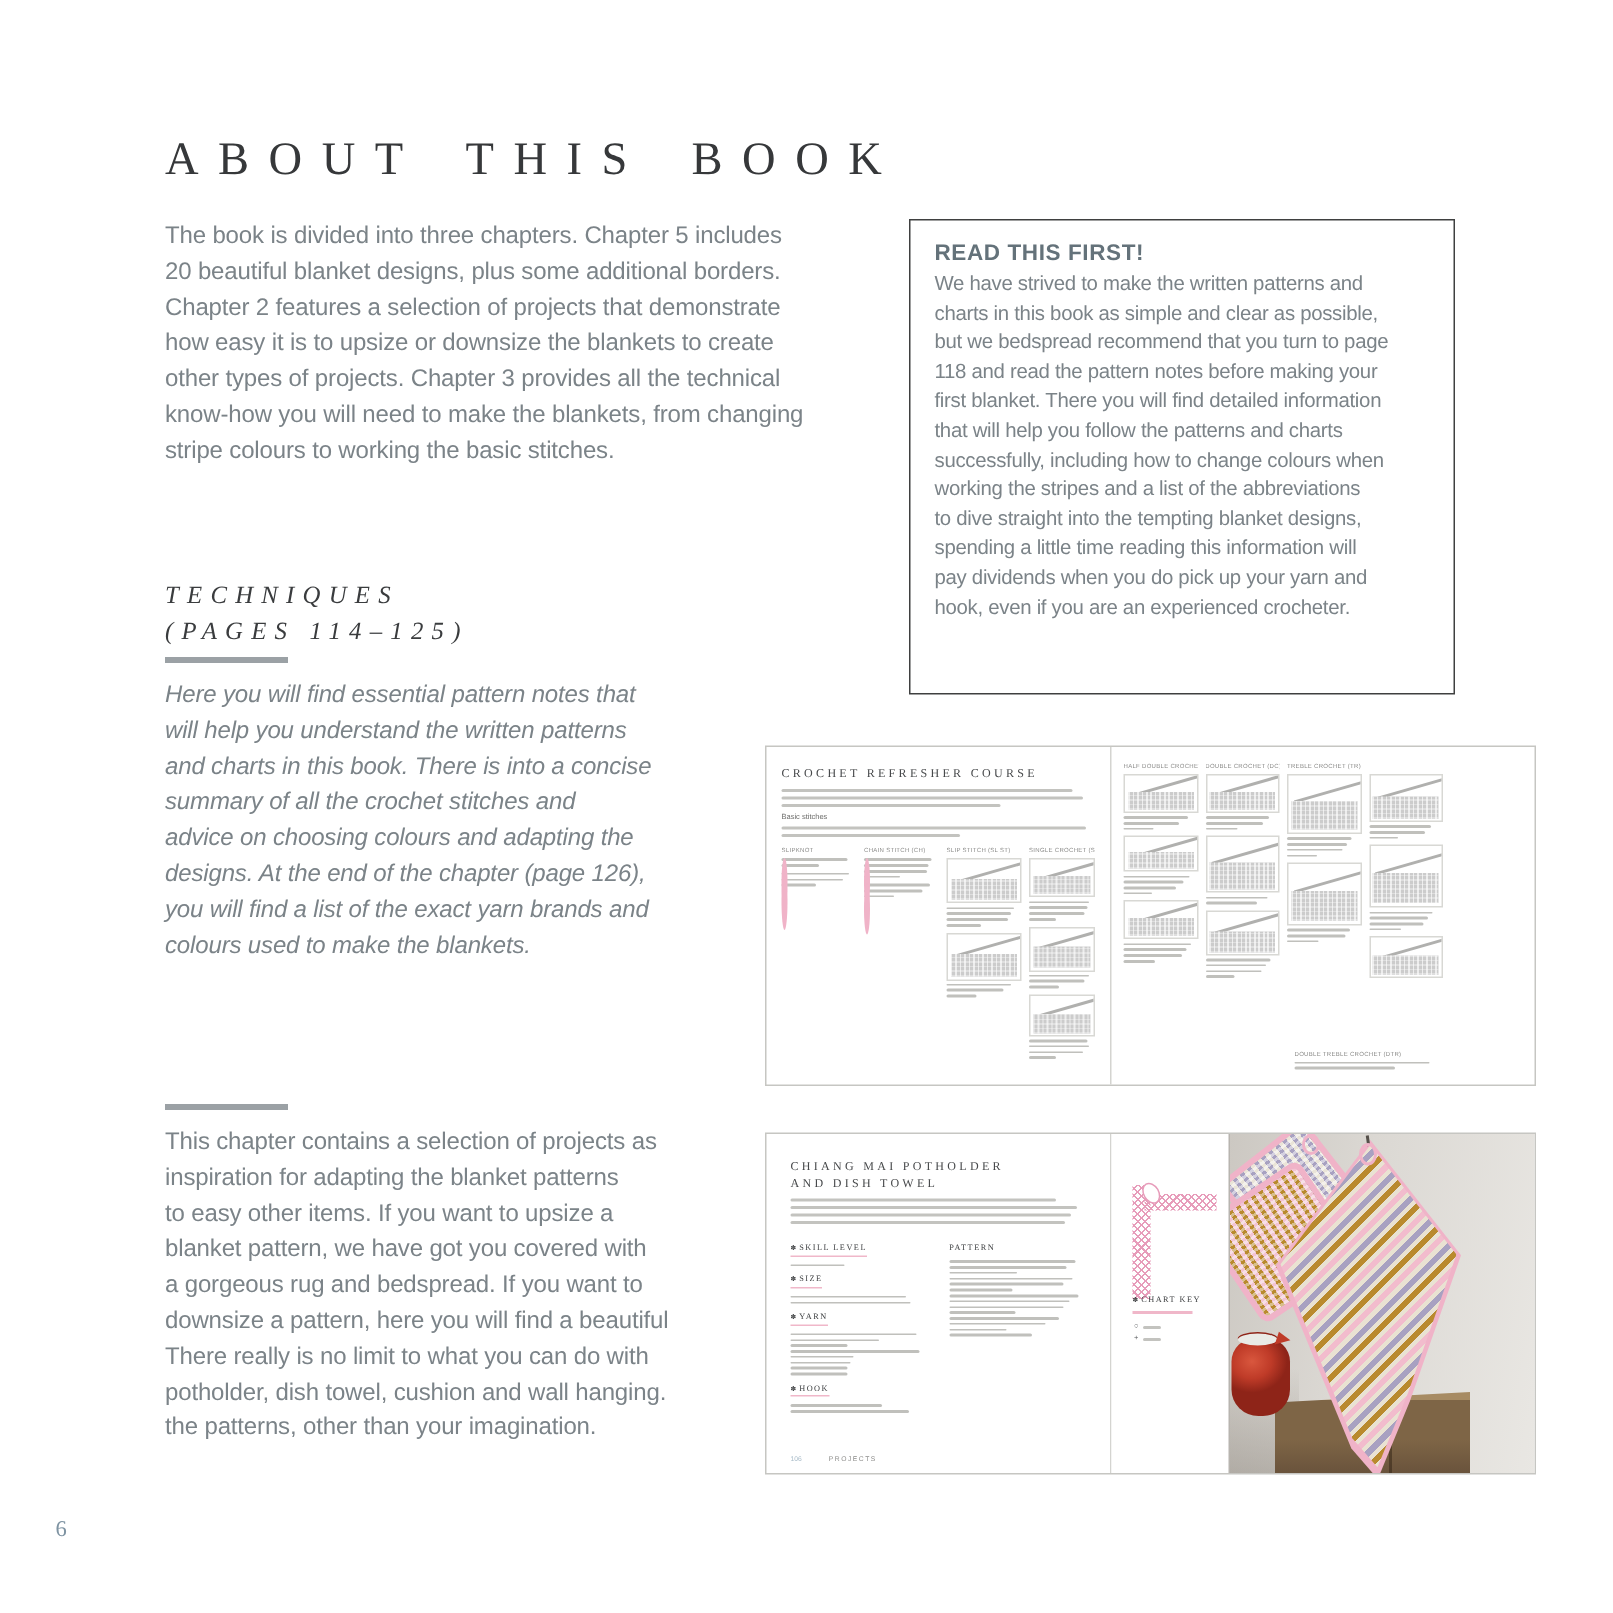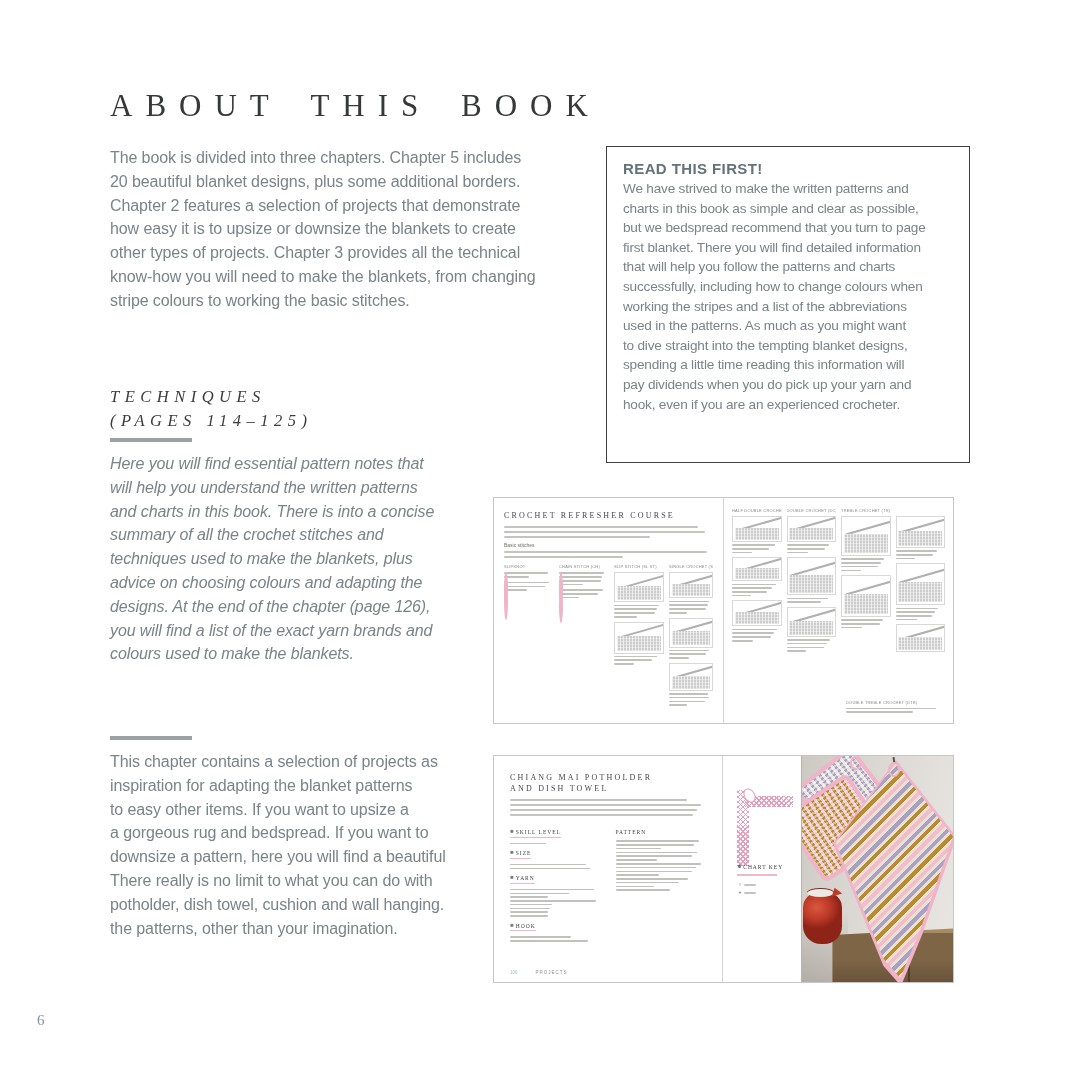--- a/index.html
+++ b/index.html
@@ -24,21 +24,21 @@
   .readbox{position:absolute;left:606px;top:146px;width:364px;height:317px;border:1px solid #3f4040;
            box-sizing:border-box;padding:13px 16px;overflow:hidden;background:#fff;}
   .readbox-title{font-weight:700;font-size:15px;color:#64727a;letter-spacing:0.4px;margin-bottom:2px;}
   .readbox .para div{font-size:13.6px;line-height:19.6px;letter-spacing:-0.2px;}
 
   
   .folio{position:absolute;left:37px;top:1012px;font-family:"Liberation Serif",serif;
          font-size:15px;color:#7e93a2;}
 
   
-  .spread{position:absolute;left:493px;width:461px;border:1px solid #c6c6c2;background:#fff;
+  .spread{position:absolute;left:510px;width:514px;border:1px solid #c6c6c2;background:#fff;
           box-sizing:border-box;display:flex;}
   .spread1{top:497px;height:227px;}
   .spread2{top:755px;height:228px;}
   .sp-page{position:relative;box-sizing:border-box;height:100%;}
   .sp-left{width:230px;border-right:1px solid #d4d4d0;}
   .sp-right{width:229px;}
   .sp-title{font-family:"Liberation Serif",serif;font-size:8px;letter-spacing:2.2px;
             color:#46484a;white-space:nowrap;line-height:11px;}
   .sp-sub{font-size:5px;color:#6c6c6a;margin:4px 0 2px;}
   .tl{height:2px;background:#c3c3bf;margin:3.1px 0;border-radius:1px;}
@@ -159,55 +159,55 @@
       <div>know-how you will need to make the blankets, from changing</div>
       <div>stripe colours to working the basic stitches.</div>
     </div>
 
   <div class="readbox">
     <div class="readbox-title">READ THIS FIRST!</div>
     <div class="para">
         <div>We have strived to make the written patterns and</div>
         <div>charts in this book as simple and clear as possible,</div>
         <div>but we bedspread recommend that you turn to page</div>
+        <div>118 and read the pattern notes before making your</div>
         <div>first blanket. There you will find detailed information</div>
         <div>that will help you follow the patterns and charts</div>
         <div>successfully, including how to change colours when</div>
         <div>working the stripes and a list of the abbreviations</div>
-        <div>used in the patterns. As much as you might want</div>
         <div>to dive straight into the tempting blanket designs,</div>
         <div>spending a little time reading this information will</div>
         <div>pay dividends when you do pick up your yarn and</div>
         <div>hook, even if you are an experienced crocheter.</div>
       </div>
   </div>
 
   <div class="section sec-tech">
     <h2 class="h2">TECHNIQUES</h2>
     <h2 class="h2">(PAGES 114–125)</h2>
     <div class="rule"></div>
     <div class="para">
         <div>Here you will find essential pattern notes that</div>
         <div>will help you understand the written patterns</div>
         <div>and charts in this book. There is into a concise</div>
         <div>summary of all the crochet stitches and</div>
-        <div>techniques used to make the blankets, plus</div>
         <div>advice on choosing colours and adapting the</div>
         <div>designs. At the end of the chapter (page 126),</div>
         <div>you will find a list of the exact yarn brands and</div>
         <div>colours used to make the blankets.</div>
       </div>
   </div>
 
   <div class="section sec-proj">
     <div class="rule"></div>
     <div class="para">
         <div>This chapter contains a selection of projects as</div>
         <div>inspiration for adapting the blanket patterns</div>
         <div>to easy other items. If you want to upsize a</div>
+        <div>blanket pattern, we have got you covered with</div>
         <div>a gorgeous rug and bedspread. If you want to</div>
         <div>downsize a pattern, here you will find a beautiful</div>
         <div>There really is no limit to what you can do with</div>
         <div>potholder, dish towel, cushion and wall hanging.</div>
         <div>the patterns, other than your imagination.</div>
       </div>
   </div>
 
   <div class="spread spread1">
     <div class="sp-page sp-left rf-left">

